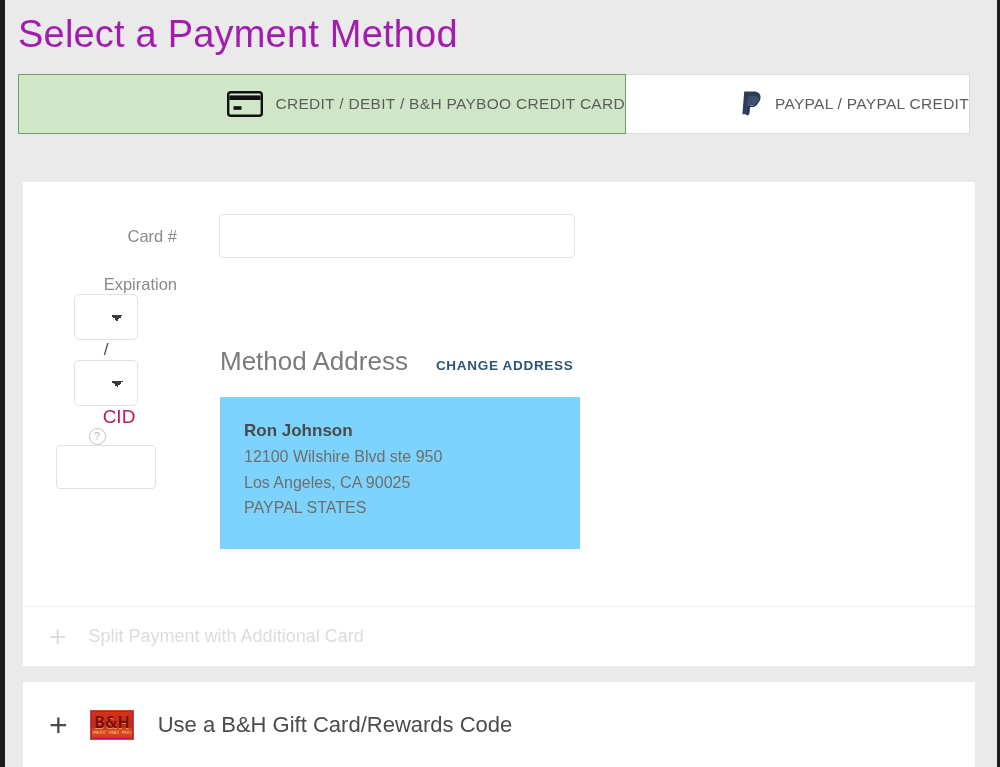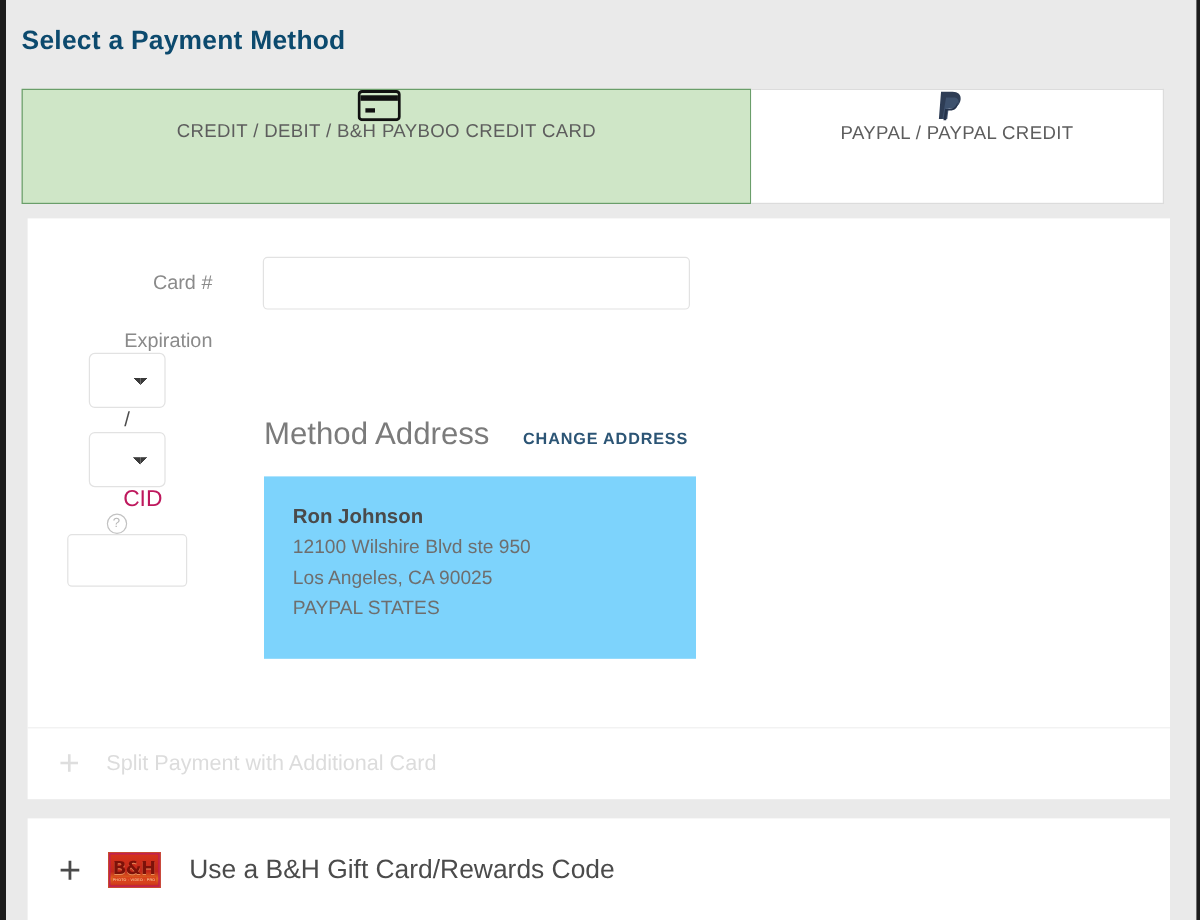--- a/index.html
+++ b/index.html
@@ -23,46 +23,45 @@
     height: 767px;
     background: #eaeaea;
     overflow: hidden;
   }
 
   
   .page-title {
     position: absolute;
     left: 13px;
     top: 11px;
-    font-size: 22px;
-    font-weight: 700;
-    color: #0c4a6e;
+    font-size: 38px;
+    font-weight: 400;
+    color: #a21caf;
     letter-spacing: 0.2px;
     line-height: 46px;
     white-space: nowrap;
   }
 
   
   .tabs {
     position: absolute;
     left: 13px;
     top: 74px;
     width: 952px;
     height: 84px;
     display: flex;
   }
   .tab {
-    height: 96px;
+    height: 60px;
     display: flex;
     align-items: center;
-    justify-content: flex-start;
+    justify-content: flex-end;
     cursor: pointer;
     background: #ffffff;
     border: 1px solid #dcdcdc;
-    flex-direction: column;
   }
   .tab-cc {
     width: 608px;
     background: #cfe6c7;
     border: 1px solid #6a9e6a;
   }
   .tab-pp {
     flex: 1;
     border-left: none;
   }

